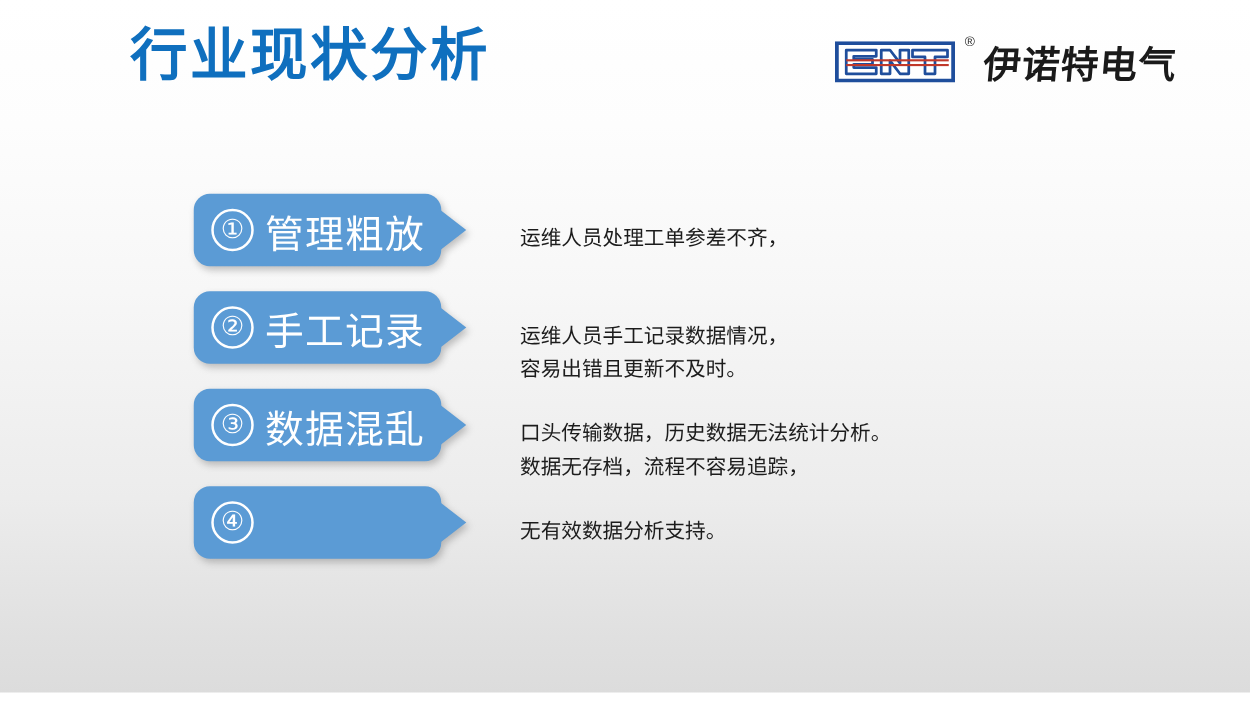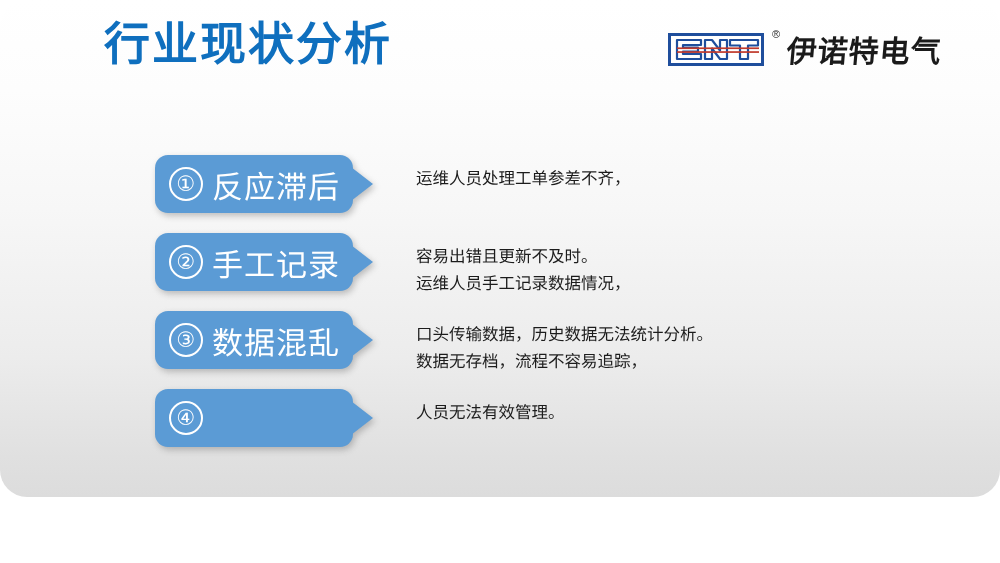--- a/index.html
+++ b/index.html
@@ -9,24 +9,23 @@
   body {
     width: 1000px;
     height: 563px;
     overflow: hidden;
     font-family: "Liberation Sans", "DejaVu Sans", sans-serif;
   }
 
   .slide {
     position: relative;
     width: 1000px;
-    height: 497px;
+    height: 554px;
     background: linear-gradient(to bottom, #ffffff 0%, #fdfdfd 18%, #f7f7f7 42%, #ececec 72%, #e0e0e0 92%, #dcdcdc 100%);
     overflow: hidden;
-    border-radius: 27px;
   }
 
   
   .page-title {
     position: absolute;
     left: 104px;
     top: 18px;
     font-size: 46px;
     font-weight: bold;
     letter-spacing: 2px;
@@ -129,21 +128,21 @@
     font-size: 31px;
     font-weight: normal;
     letter-spacing: 1px;
     margin-left: 9px;
     white-space: nowrap;
   }
 
   .desc {
     position: absolute;
     left: 416px;
-    top: 10px;
+    top: 23px;
     color: #1c1c1c;
     font-size: 16.5px;
     line-height: 1.62;
     white-space: nowrap;
   }
   .desc-line {
     display: block;
   }
 </style>
 </head>
@@ -171,38 +170,38 @@
     <span class="logo-sup">®</span>
     <span class="logo-cn">伊诺特电气</span>
   </div>
 
   <div class="items">
 
     <div class="item-row">
       <div class="pill-wrap">
         <div class="pill">
           <span class="pill-num">①</span>
-          <span class="pill-label">反应滞后</span>
+          <span class="pill-label">管理粗放</span>
         </div>
       </div>
       <div class="desc">
         <span class="desc-line">运维人员处理工单参差不齐，</span>
       </div>
     </div>
 
     <div class="item-row">
       <div class="pill-wrap">
         <div class="pill">
           <span class="pill-num">②</span>
           <span class="pill-label">手工记录</span>
         </div>
       </div>
       <div class="desc">
+        <span class="desc-line">运维人员手工记录数据情况，</span>
         <span class="desc-line">容易出错且更新不及时。</span>
-        <span class="desc-line">运维人员手工记录数据情况，</span>
       </div>
     </div>
 
     <div class="item-row">
       <div class="pill-wrap">
         <div class="pill">
           <span class="pill-num">③</span>
           <span class="pill-label">数据混乱</span>
         </div>
       </div>
@@ -212,18 +211,18 @@
       </div>
     </div>
 
     <div class="item-row">
       <div class="pill-wrap">
         <div class="pill">
           <span class="pill-num">④</span>
         </div>
       </div>
       <div class="desc">
-        <span class="desc-line">人员无法有效管理。</span>
+        <span class="desc-line">无有效数据分析支持。</span>
       </div>
     </div>
 
   </div>
 </div>
 
 </body></html>

